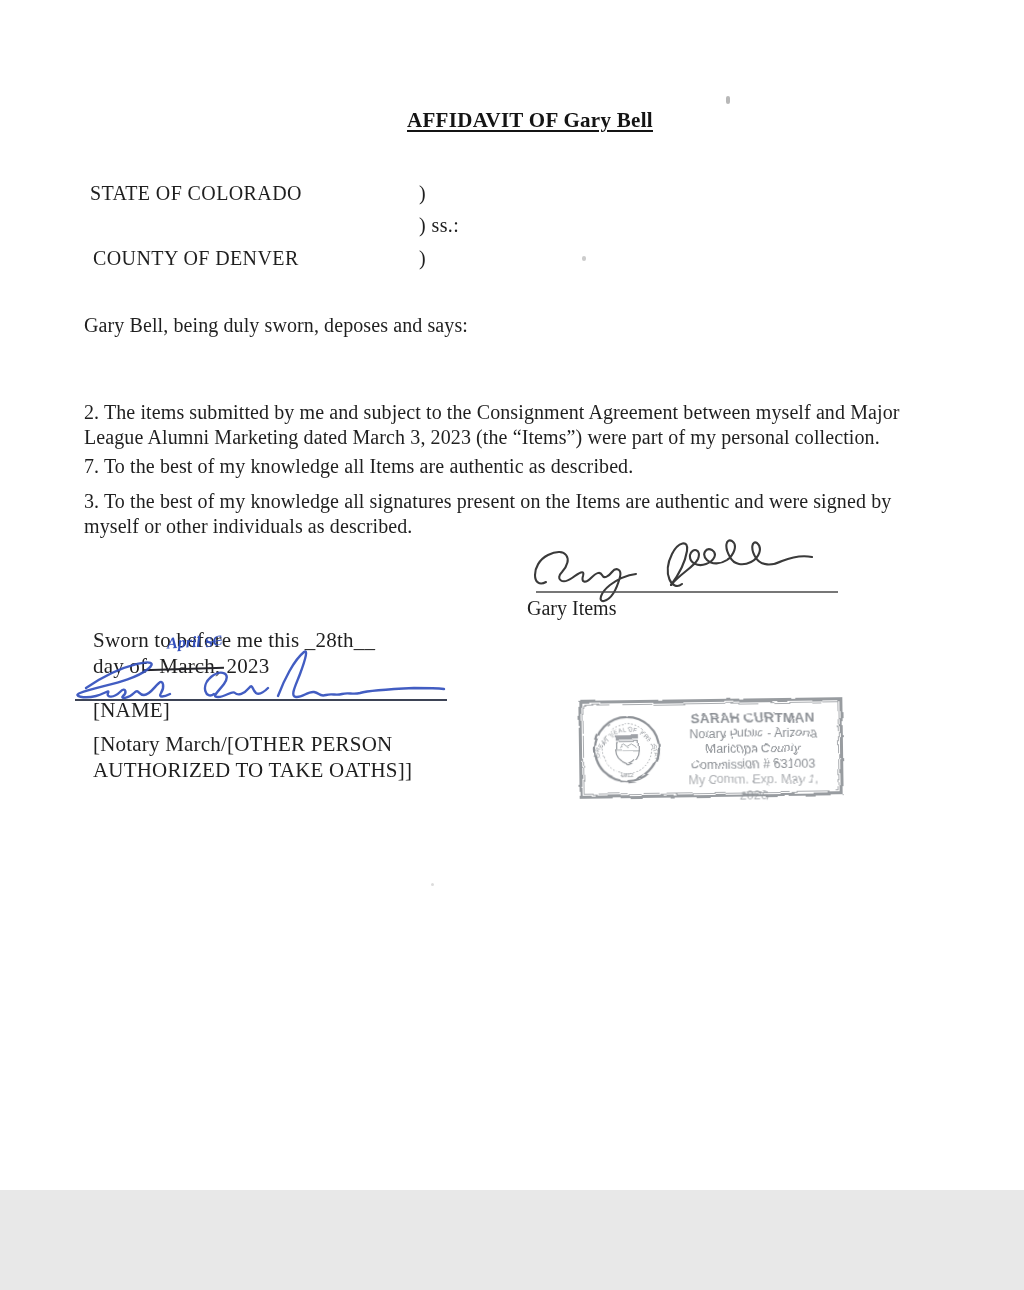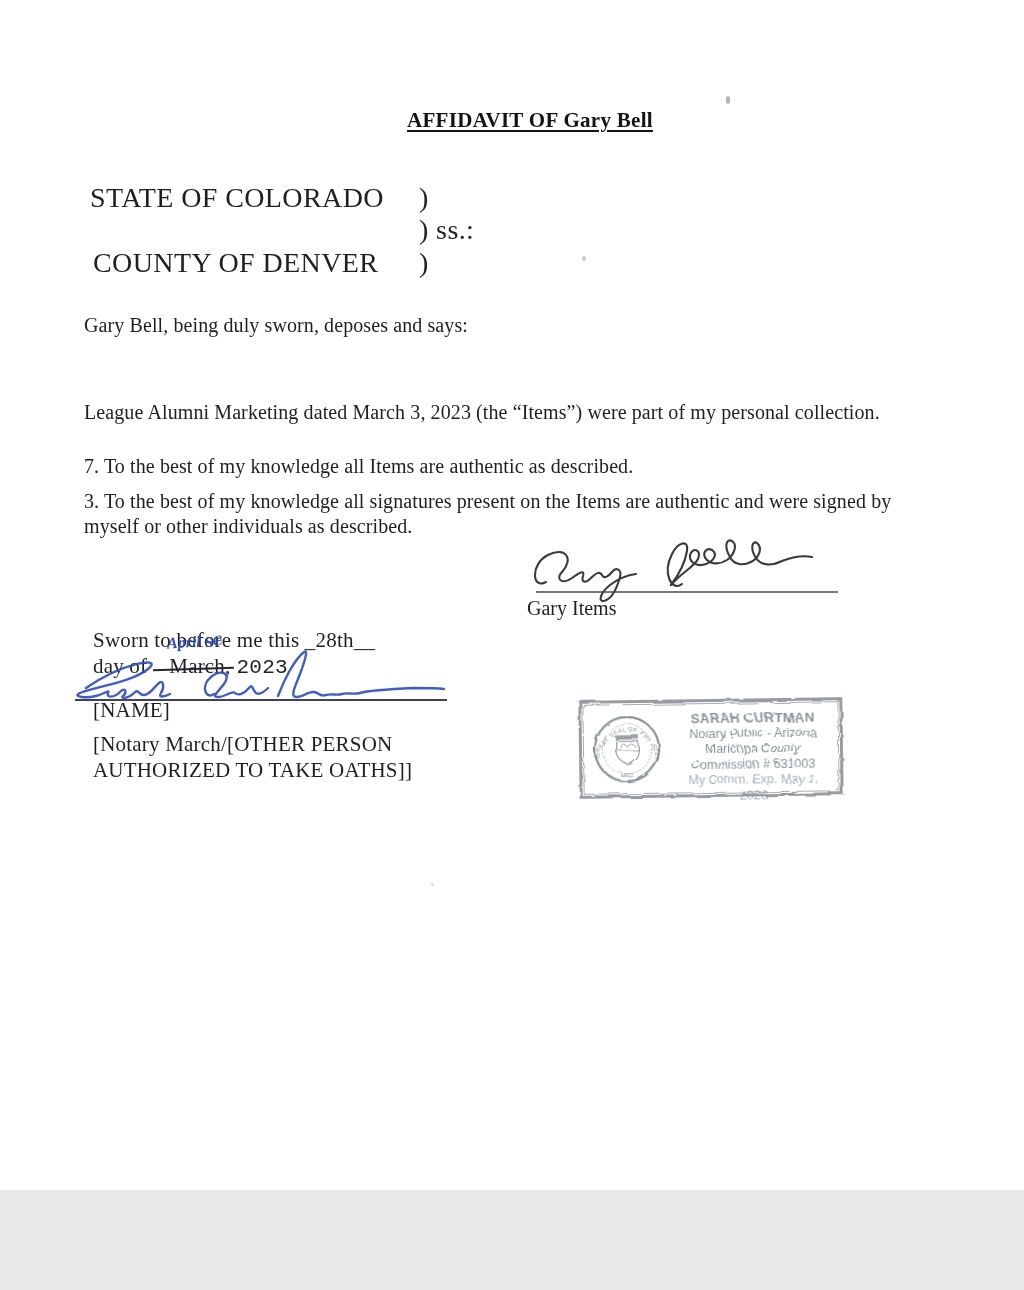--- a/index.html
+++ b/index.html
@@ -14,37 +14,37 @@
 
   
   .doc-title{
     top:108px; left:0; width:100%; text-align:center;
     font-size:21px; font-weight:bold; letter-spacing:.3px;
     text-decoration:underline; text-decoration-thickness:2px; text-underline-offset:3px;
     color:#141414;
   }
 
   
-  .venue-text{font-size:28px; letter-spacing:.4px;}
+  .venue-text{font-size:20px; letter-spacing:.4px;}
 
   
   .body-text{font-size:20px; line-height:24.5px; width:880px; letter-spacing:.1px;}
 
   
   .sig-svg{overflow:visible;}
   .printed-name{font-size:20px;}
 
   
   .jurat-text{font-size:21px; letter-spacing:.2px;text-align:center;}
-  .struck{position:relative; display:inline-block; margin-left:22px;}
+  .struck{position:relative; display:inline-block; margin-left:12px;}
   .struck::after{
     content:""; position:absolute; left:-16px; right:-4px; top:54%;
     border-top:2.2px solid #26262c; transform:rotate(-1.6deg);
   }
-  .year-sp{margin-left:6px;font-family:Liberation Mono, monospace;}
+  .year-sp{margin-left:6px;}
   .hand-correction{
     color:var(--ink-blue,#3350bd);
     font-size:16px; font-style:italic; font-weight:600;
     transform:rotate(-3deg); white-space:nowrap;
   }
   .hand-initials{
     display:inline-block; margin-left:4px; font-size:14px;
     transform:rotate(-7deg); text-decoration:line-through;
   }
   .sig-line{border-top:2px solid #3d4355; width:372px; height:0;}
@@ -93,20 +93,21 @@
   <div class="abs venue-text" style="left:90px;top:182px">STATE OF COLORADO</div>
   <div class="abs venue-text" style="left:419px;top:182px">)</div>
   <div class="abs venue-text" style="left:419px;top:214px">) ss.:</div>
   <div class="abs venue-text" style="left:93px;top:247px">COUNTY OF DENVER</div>
   <div class="abs venue-text" style="left:419px;top:247px">)</div>
 
   <div class="abs body-text" style="left:84px;top:313px">Gary Bell, being duly sworn, deposes and says:</div>
 
 
   <div class="abs body-text" style="left:84px;top:400px">
+    <div>2. The items submitted by me and subject to the Consignment Agreement between myself and Major</div>
     <div>League Alumni Marketing dated March 3, 2023 (the “Items”) were part of my personal collection.</div>
   </div>
 
   <div class="abs body-text" style="left:84px;top:454px">
     <div>7. To the best of my knowledge all Items are authentic as described.</div>
   </div>
 
   <div class="abs body-text" style="left:84px;top:489px">
     <div>3. To the best of my knowledge all signatures present on the Items are authentic and were signed by</div>
     <div>myself or other individuals as described.</div>

